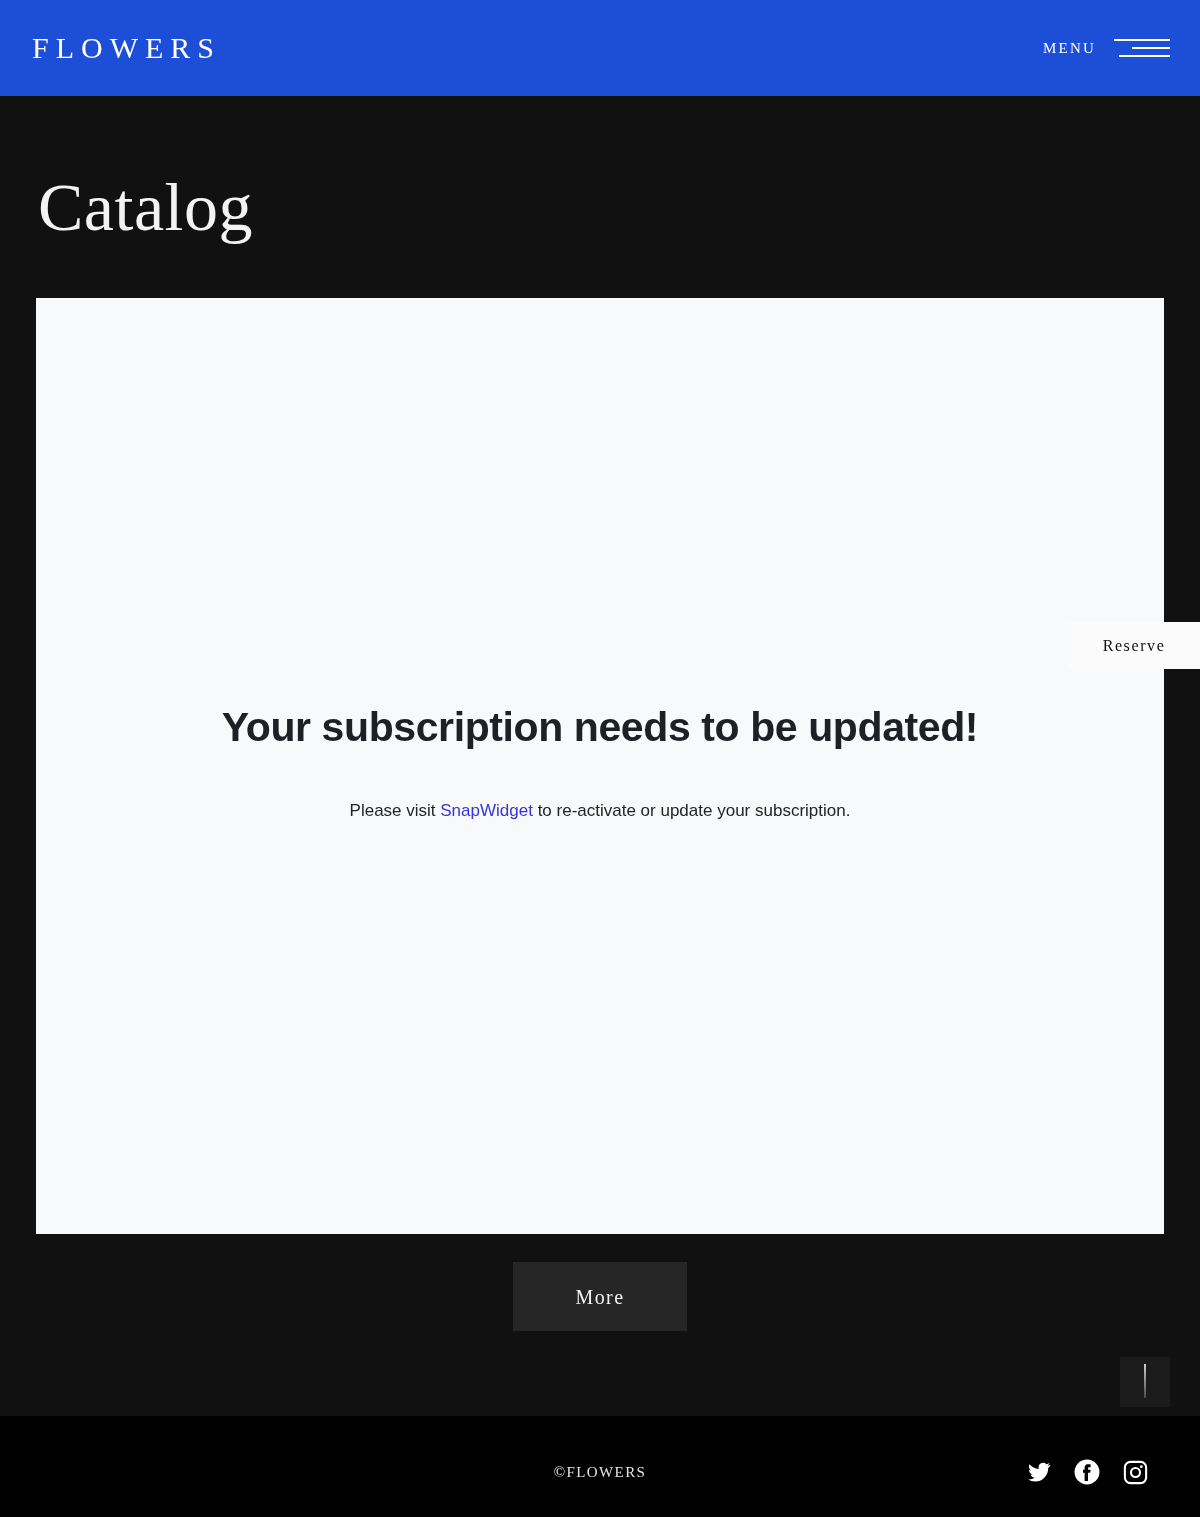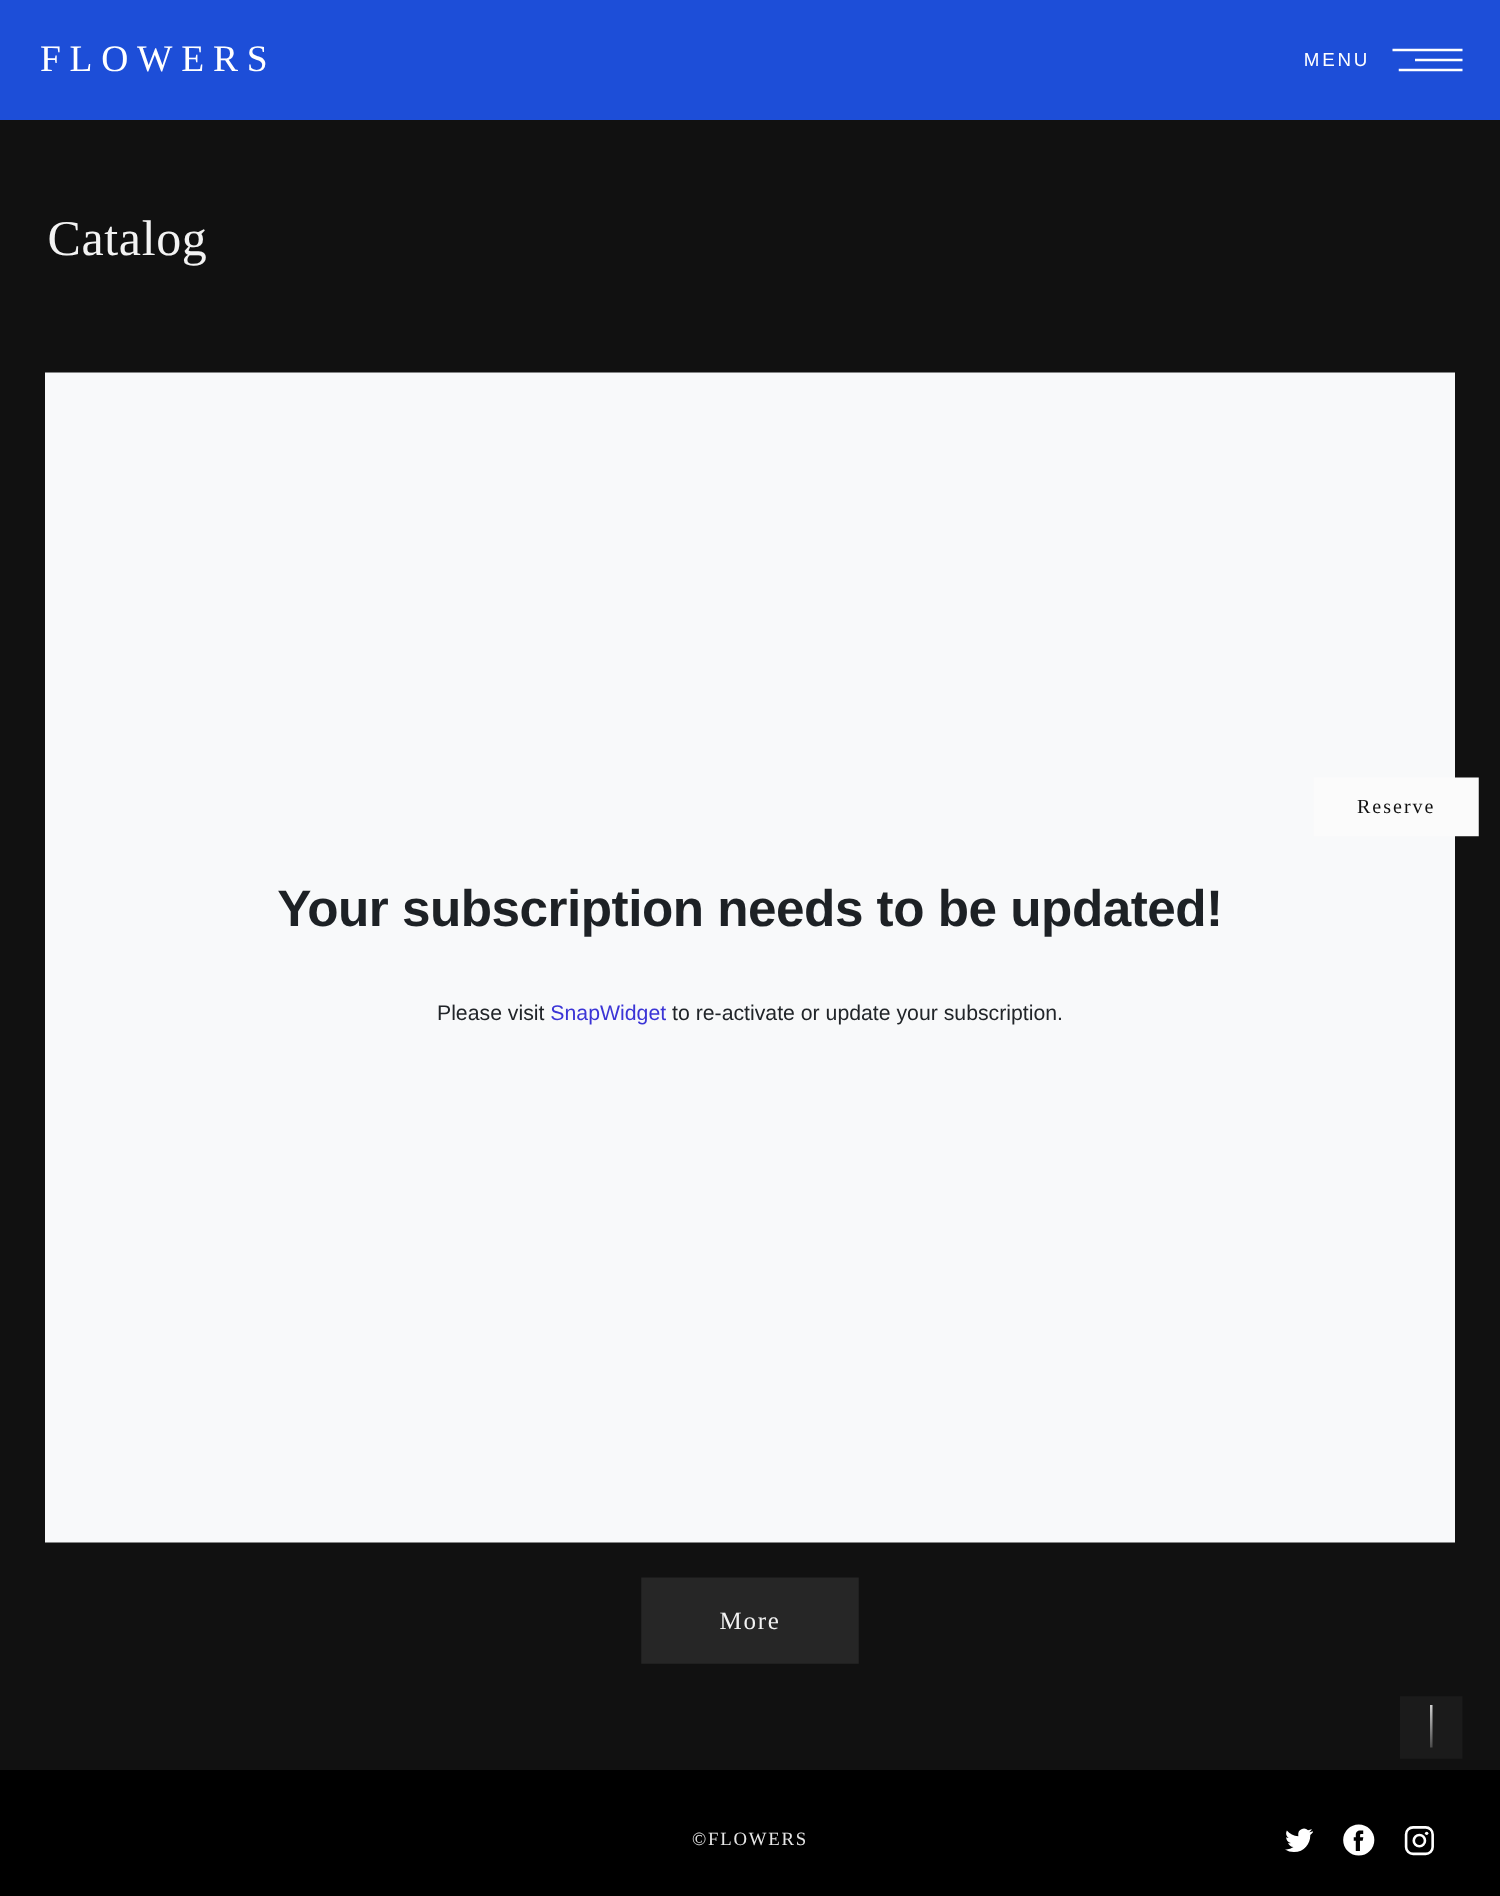--- a/index.html
+++ b/index.html
@@ -44,21 +44,21 @@
 
   .menu-trigger {
     display: flex;
     align-items: center;
     gap: 18px;
     cursor: pointer;
   }
 
   .menu-label {
     color: #ffffff;
-    font-family: Liberation Sans, sans-serif;
+    font-family: Liberation Serif, serif;
     font-size: 15px;
     letter-spacing: 2.2px;
     line-height: 1;
   }
 
   .hamburger {
     width: 56px;
     height: 26px;
     position: relative;
   }
@@ -72,21 +72,21 @@
   .hamburger span.l2 { top: 12px; left: 18px; width: 38px; }
   .hamburger span.l3 { top: 20px; left: 5px;  width: 51px; }
 
   
   .page-title {
     position: absolute;
     top: 168px;
     left: 38px;
     color: #f3f3f3;
     font-family: "Liberation Serif", serif;
-    font-size: 40px;
+    font-size: 68px;
     font-weight: 400;
     line-height: 1.15;
     letter-spacing: 0.5px;
   }
 
   
   .widget-panel {
     position: absolute;
     left: 36px;
     top: 298px;
@@ -132,21 +132,21 @@
 
   .widget-sub a {
     color: #3b34d6;
     text-decoration: none;
     margin-top: 13px;
   }
 
   
   .reserve-tab {
     position: absolute;
-    right: 17px;
+    right: 0;
     top: 622px;
     width: 132px;
     height: 47px;
     background: #fbfbfb;
     display: flex;
     align-items: center;
     justify-content: center;
     cursor: pointer;
     z-index: 5;
   }

